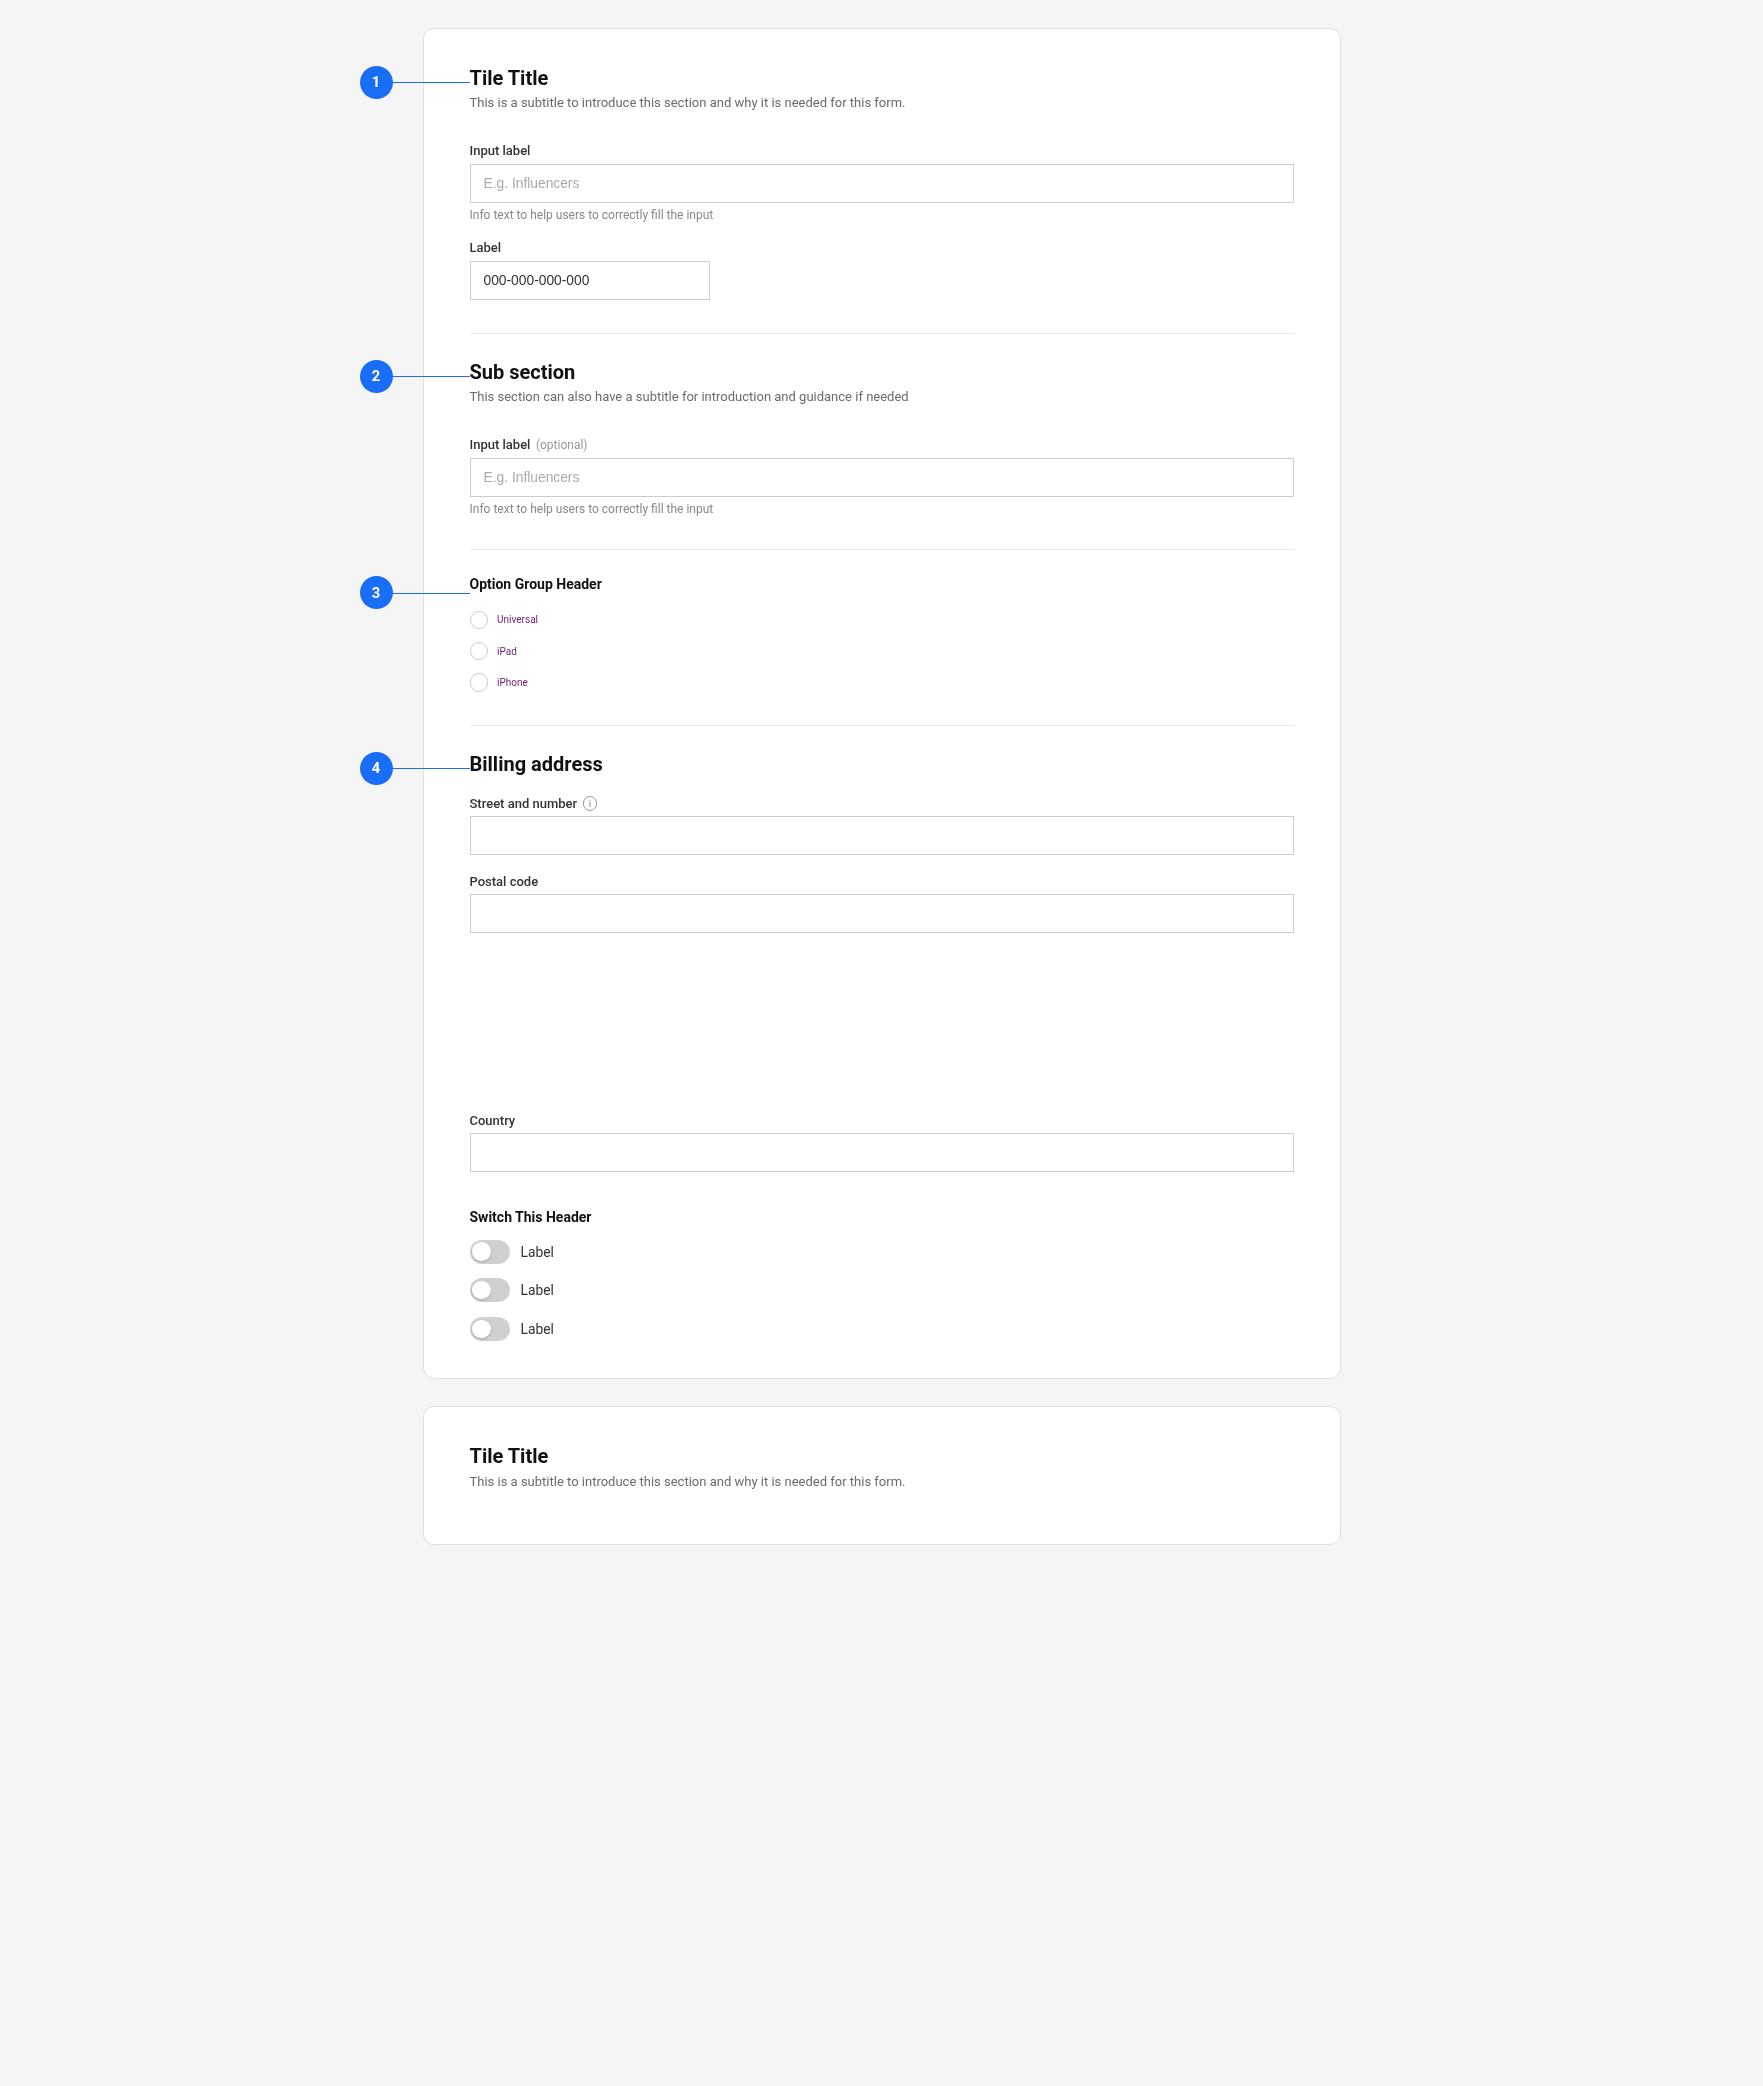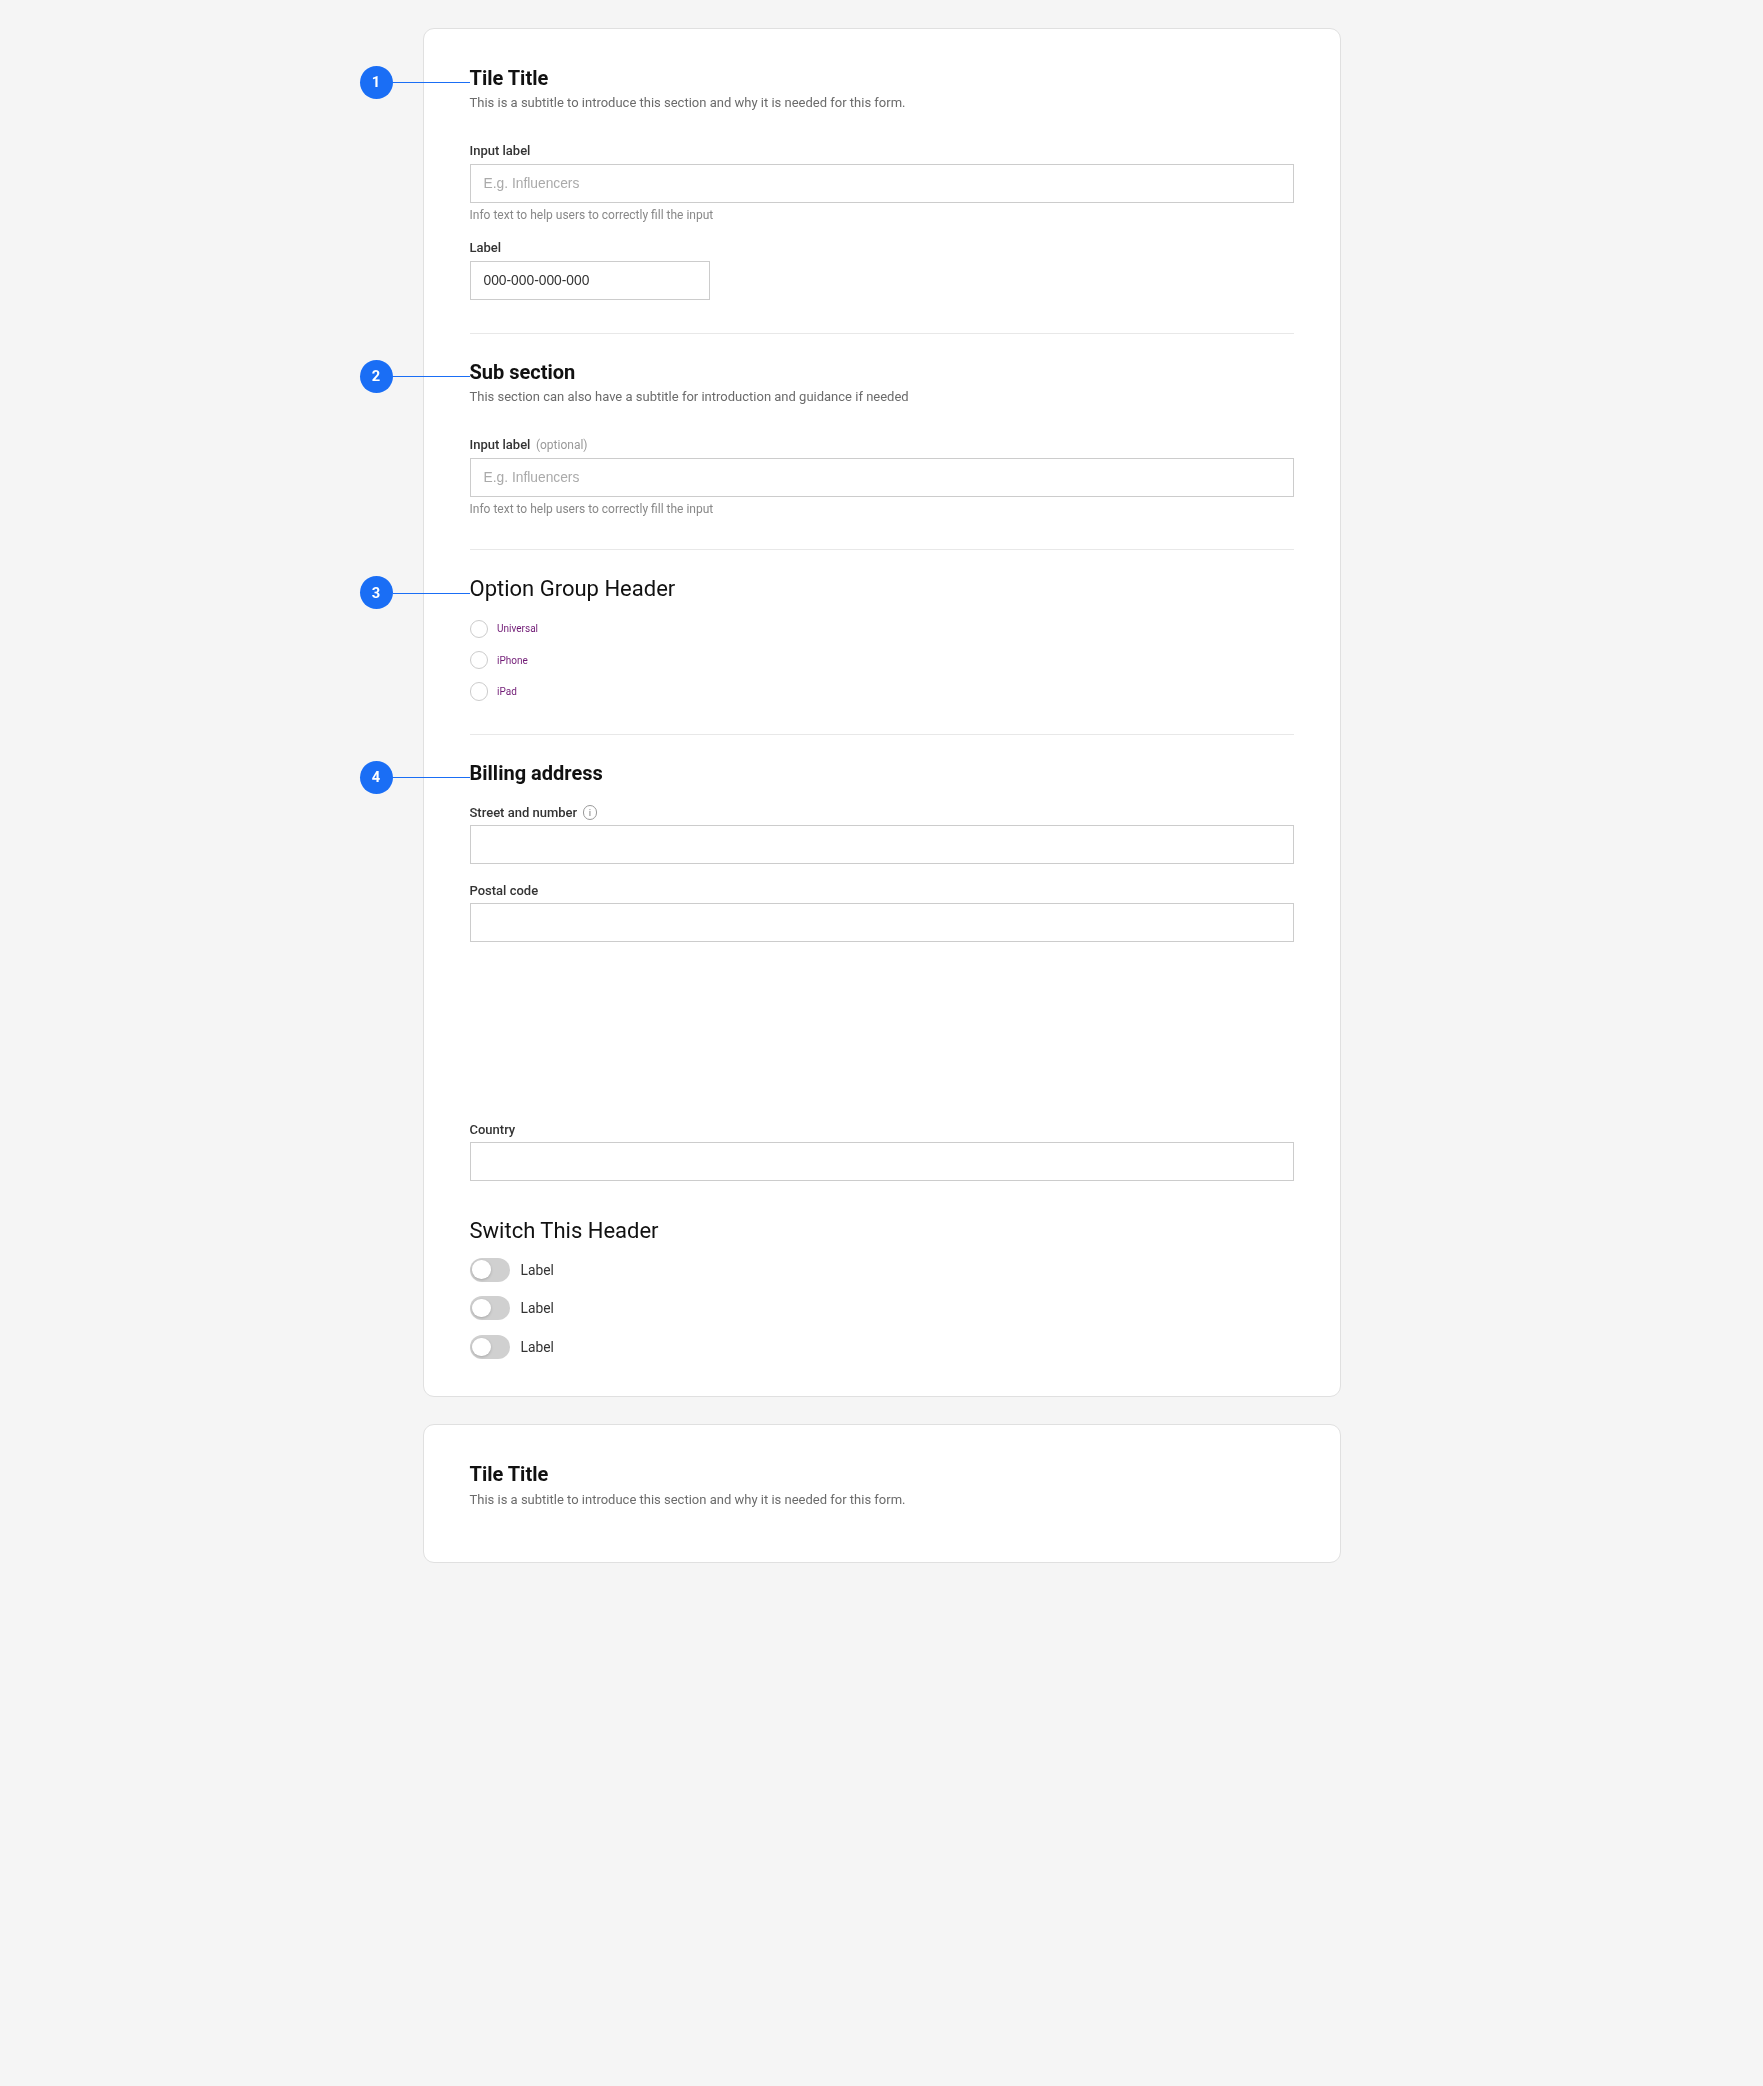--- a/index.html
+++ b/index.html
@@ -181,22 +181,22 @@
       justify-content: center;
       flex-shrink: 0;
     }
 
     .radio-label {
       font-size: 10px;
       color: #701a75;
     }
 
     .group-header-title {
-      font-size: 22px;
-      font-weight: 400;
+      font-size: 14px;
+      font-weight: 700;
       color: #111111;
       margin-bottom: 3.7px;
     }
 
     .switch-group {
       display: flex;
       flex-direction: column;
       gap: 14.7px;
       margin-top: 13px;
     }
@@ -311,25 +311,25 @@
         <div class="group-header-title">Option Group Header</div>
       </div>
 
       <div class="radio-group">
         <div class="radio-item">
           <div class="radio-circle"></div>
           <span class="radio-label">Universal</span>
         </div>
         <div class="radio-item">
           <div class="radio-circle"></div>
-          <span class="radio-label">iPhone</span>
+          <span class="radio-label">iPad</span>
         </div>
         <div class="radio-item">
           <div class="radio-circle"></div>
-          <span class="radio-label">iPad</span>
+          <span class="radio-label">iPhone</span>
         </div>
       </div>
     </div>
 
     <div class="divider"></div>
 
     <div class="section">
       <div class="section-header">
         <div class="step-badge">4</div>
         <div class="step-line"></div>

